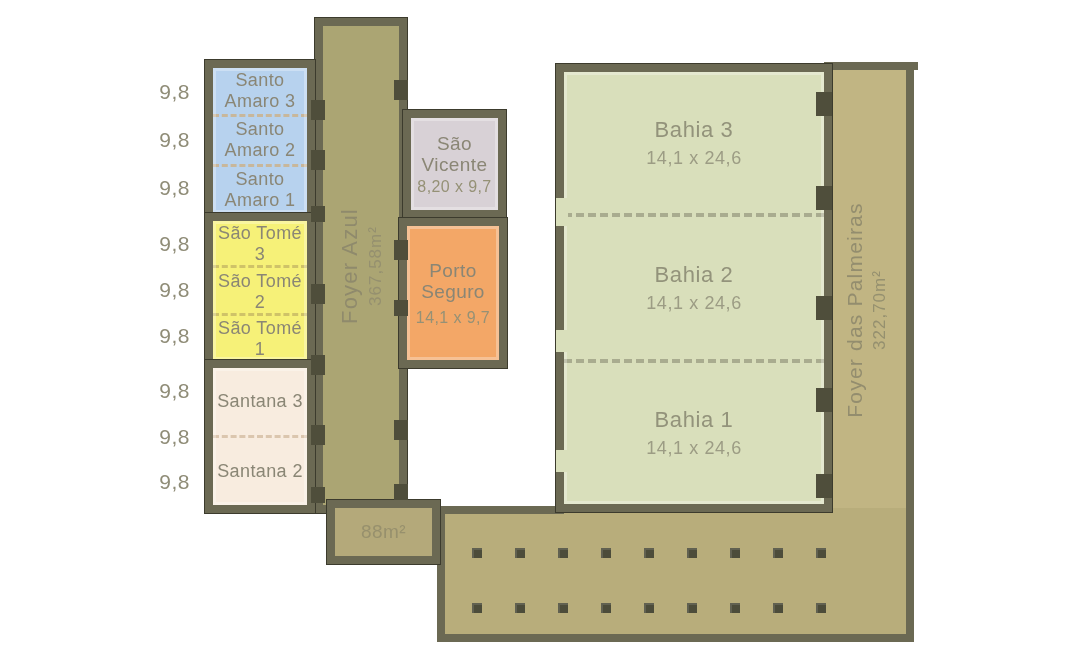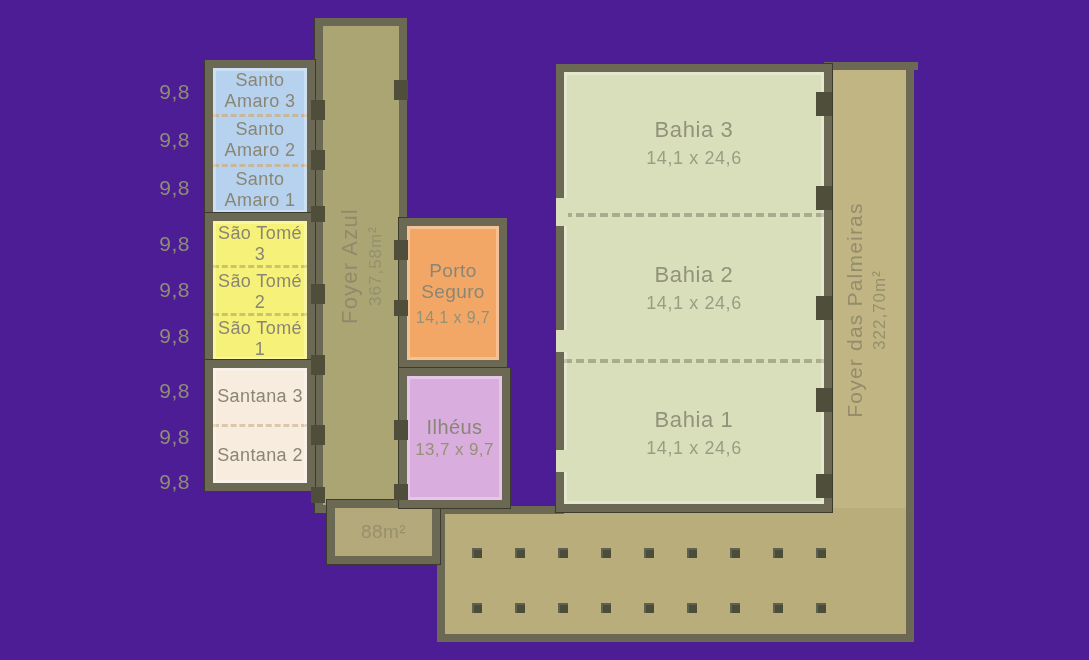--- a/index.html
+++ b/index.html
@@ -1,16 +1,16 @@
 <!DOCTYPE html>
 <html><head>
 <meta charset="utf-8">
 <style>
   html,body{margin:0;padding:0;background:#000;}
-  .stage{position:relative;width:1089px;height:660px;background:#4c1d95;
+  .stage{position:relative;width:1089px;height:660px;background:#ffffff;
          font-family:"Liberation Sans",sans-serif;overflow:hidden;}
   .wall{position:absolute;background:#6b6953;}
   .fill{position:absolute;}
 
   .roombox{position:absolute;border:8px solid #6b6953;box-sizing:border-box;
            box-shadow:0 0 0 1px #3c3b2d;}
   .roombox::after{content:"";position:absolute;inset:0;
            box-shadow:inset 0 0 0 3px rgba(255,255,255,.30);pointer-events:none;}
   .nohl::after{display:none;}
 
@@ -130,40 +130,41 @@
     <div class="cell">
       <div class="nm">São Tomé</div>
       <div class="nm">2</div>
     </div>
     <div class="cell">
       <div class="nm">São Tomé</div>
       <div class="nm">1</div>
     </div>
   </div>
 
-  <div class="roombox group sn" style="left:205px;top:360px;width:110px;height:131px">
+  <div class="roombox group sn" style="left:205px;top:360px;width:110px;height:153px">
     <div class="cell">
       <div class="nm">Santana 3</div>
     </div>
     <div class="cell">
       <div class="nm">Santana 2</div>
     </div>
   </div>
 
+  <div class="roombox" style="left:403px;top:110px;width:103px;height:108px;background:#d8d1d6;display:flex;flex-direction:column;align-items:center;justify-content:center">
+    <div class="nm" style="font-size:19px">São</div>
+    <div class="nm" style="font-size:19px">Vicente</div>
+    <div class="dim">8,20 x 9,7</div>
+  </div>
 
   <div class="roombox" style="left:399px;top:218px;width:108px;height:150px;background:#f3a767;display:flex;flex-direction:column;align-items:center;justify-content:center">
     <div class="nm" style="font-size:19px">Porto</div>
     <div class="nm" style="font-size:19px">Seguro</div>
     <div class="dim" style="margin-top:6px">14,1 x 9,7</div>
   </div>
 
-  <div class="roombox" style="left:399px;top:368px;width:111px;height:140px;background:#d9aede;display:flex;flex-direction:column;align-items:center;justify-content:center">
-    <div class="nm" style="font-size:20px">Ilhéus</div>
-    <div class="dim" style="font-size:17px">13,7 x 9,7</div>
-  </div>
 
   <div class="roombox group bh" style="left:556px;top:64px;width:276px;height:448px">
     <div class="cell">
       <div class="b-nm">Bahia 3</div>
       <div class="b-dim">14,1 x 24,6</div>
     </div>
     <div class="cell">
       <div class="b-nm">Bahia 2</div>
       <div class="b-dim">14,1 x 24,6</div>
     </div>

